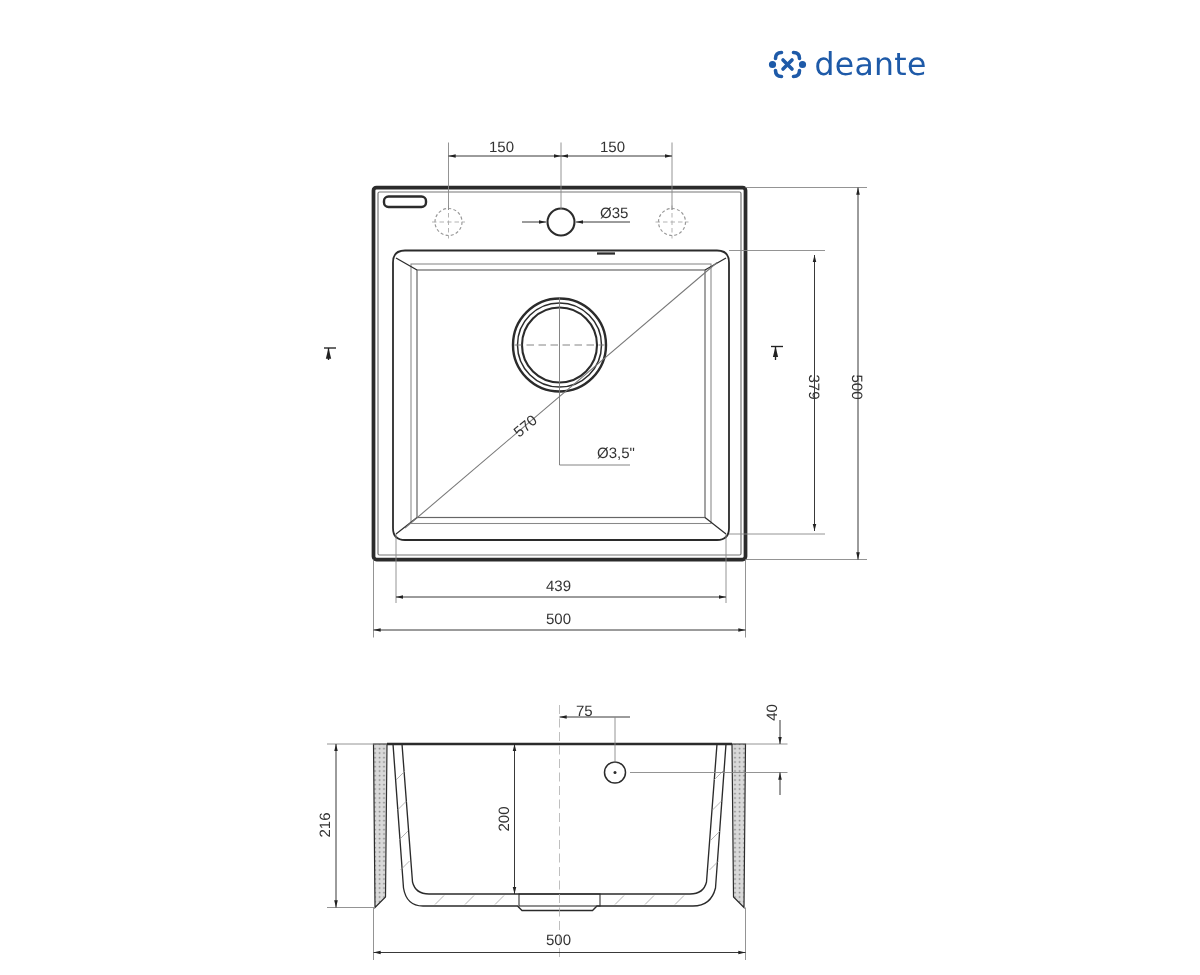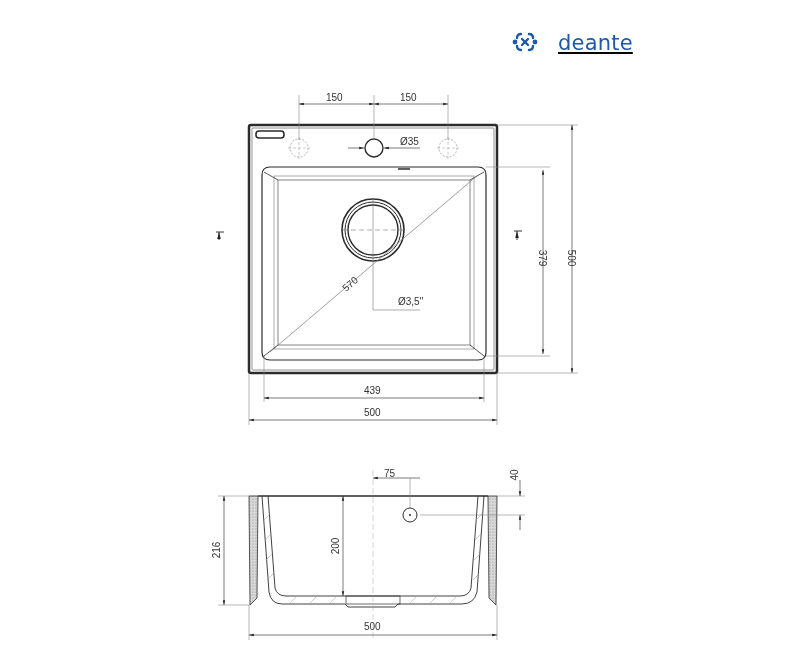--- a/index.html
+++ b/index.html
@@ -1,17 +1,17 @@
 <!DOCTYPE html>
 <html><head>
 <meta charset="utf-8">
 <style>
   html, body { margin:0; padding:0; background:#ffffff; }
   body { width:800px; height:650px; position:relative; overflow:hidden; font-family:"Liberation Sans", sans-serif; }
-  .logo { position:absolute; left:512px; top:31px; display:flex; gap:20px;text-decoration:underline; }
+  .logo { position:absolute; left:512px; top:31px; display:flex; align-items:center; gap:5px; }
   .logo-text { font-family:"DejaVu Sans", sans-serif; font-size:21px; color:#1e5aa8; letter-spacing:0.2px; }
   svg.drawing { position:absolute; left:0; top:0; }
   .dim { font-family:"Liberation Sans", sans-serif; font-size:10px; fill:#333; }
 </style>
 </head>
 <body>
 
 <div class="logo">
   <svg width="26" height="22" viewBox="0 0 26 22">
     <g fill="none" stroke="#1e5aa8" stroke-width="2.4" stroke-linecap="round">

